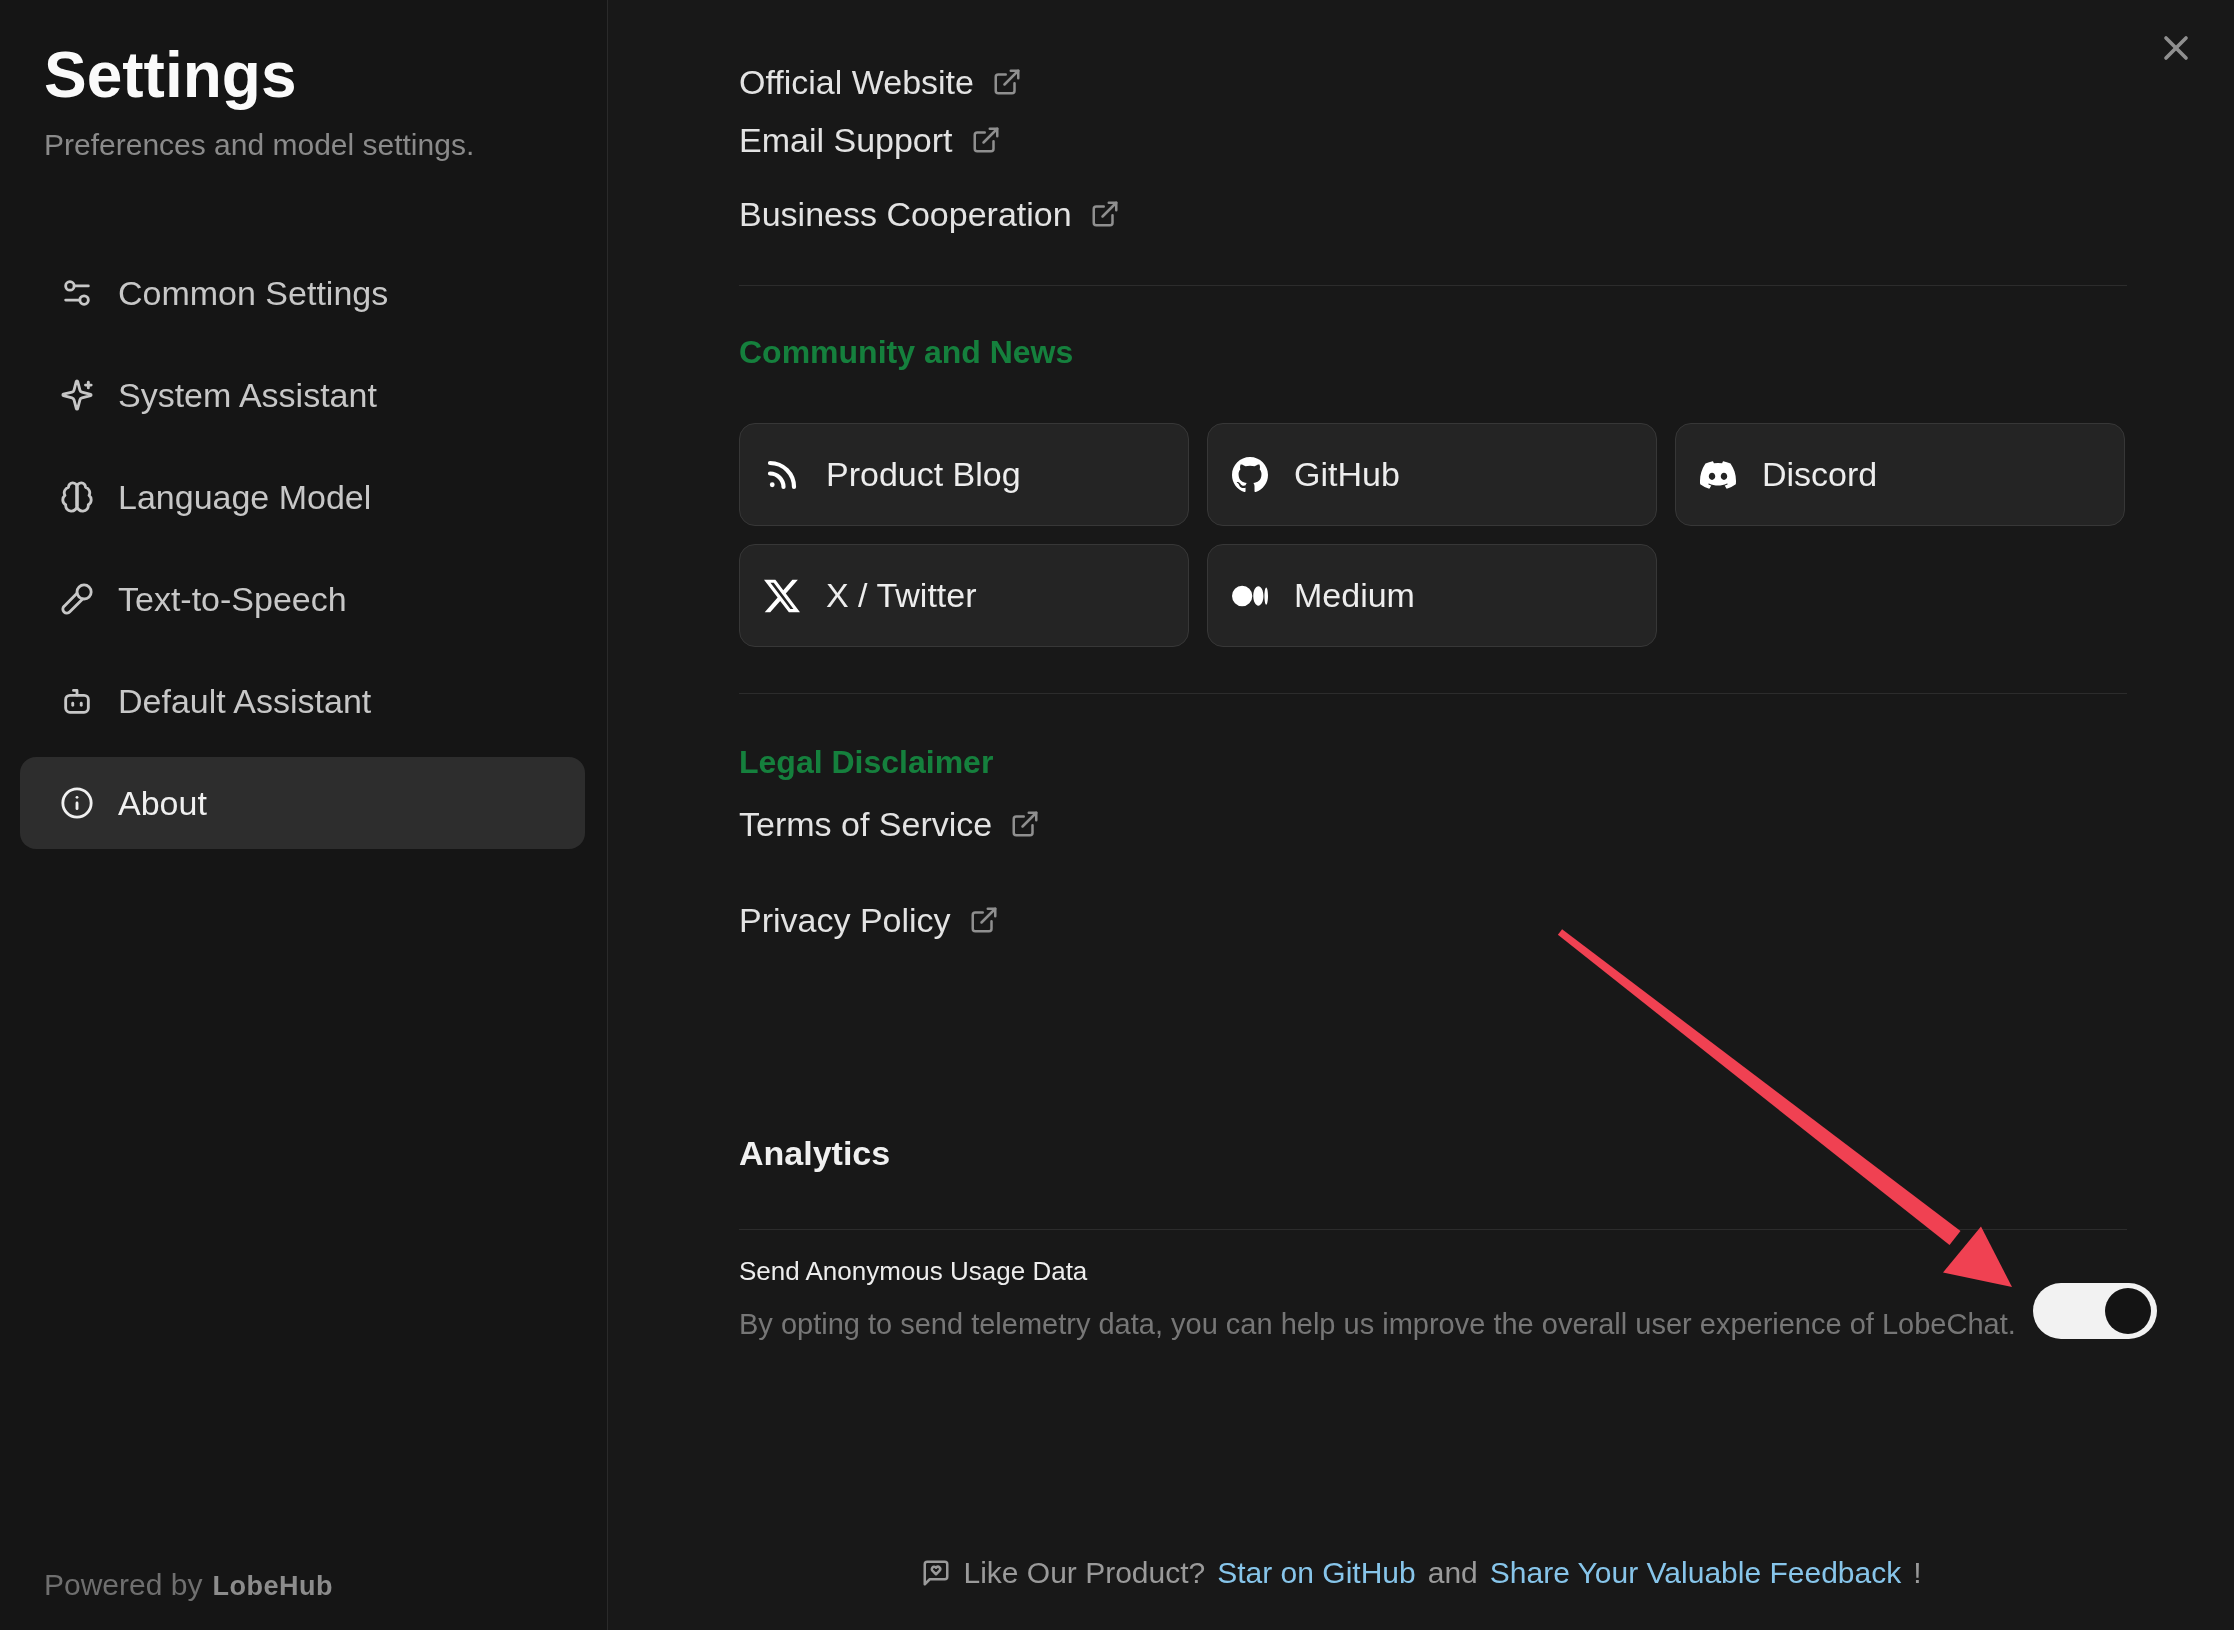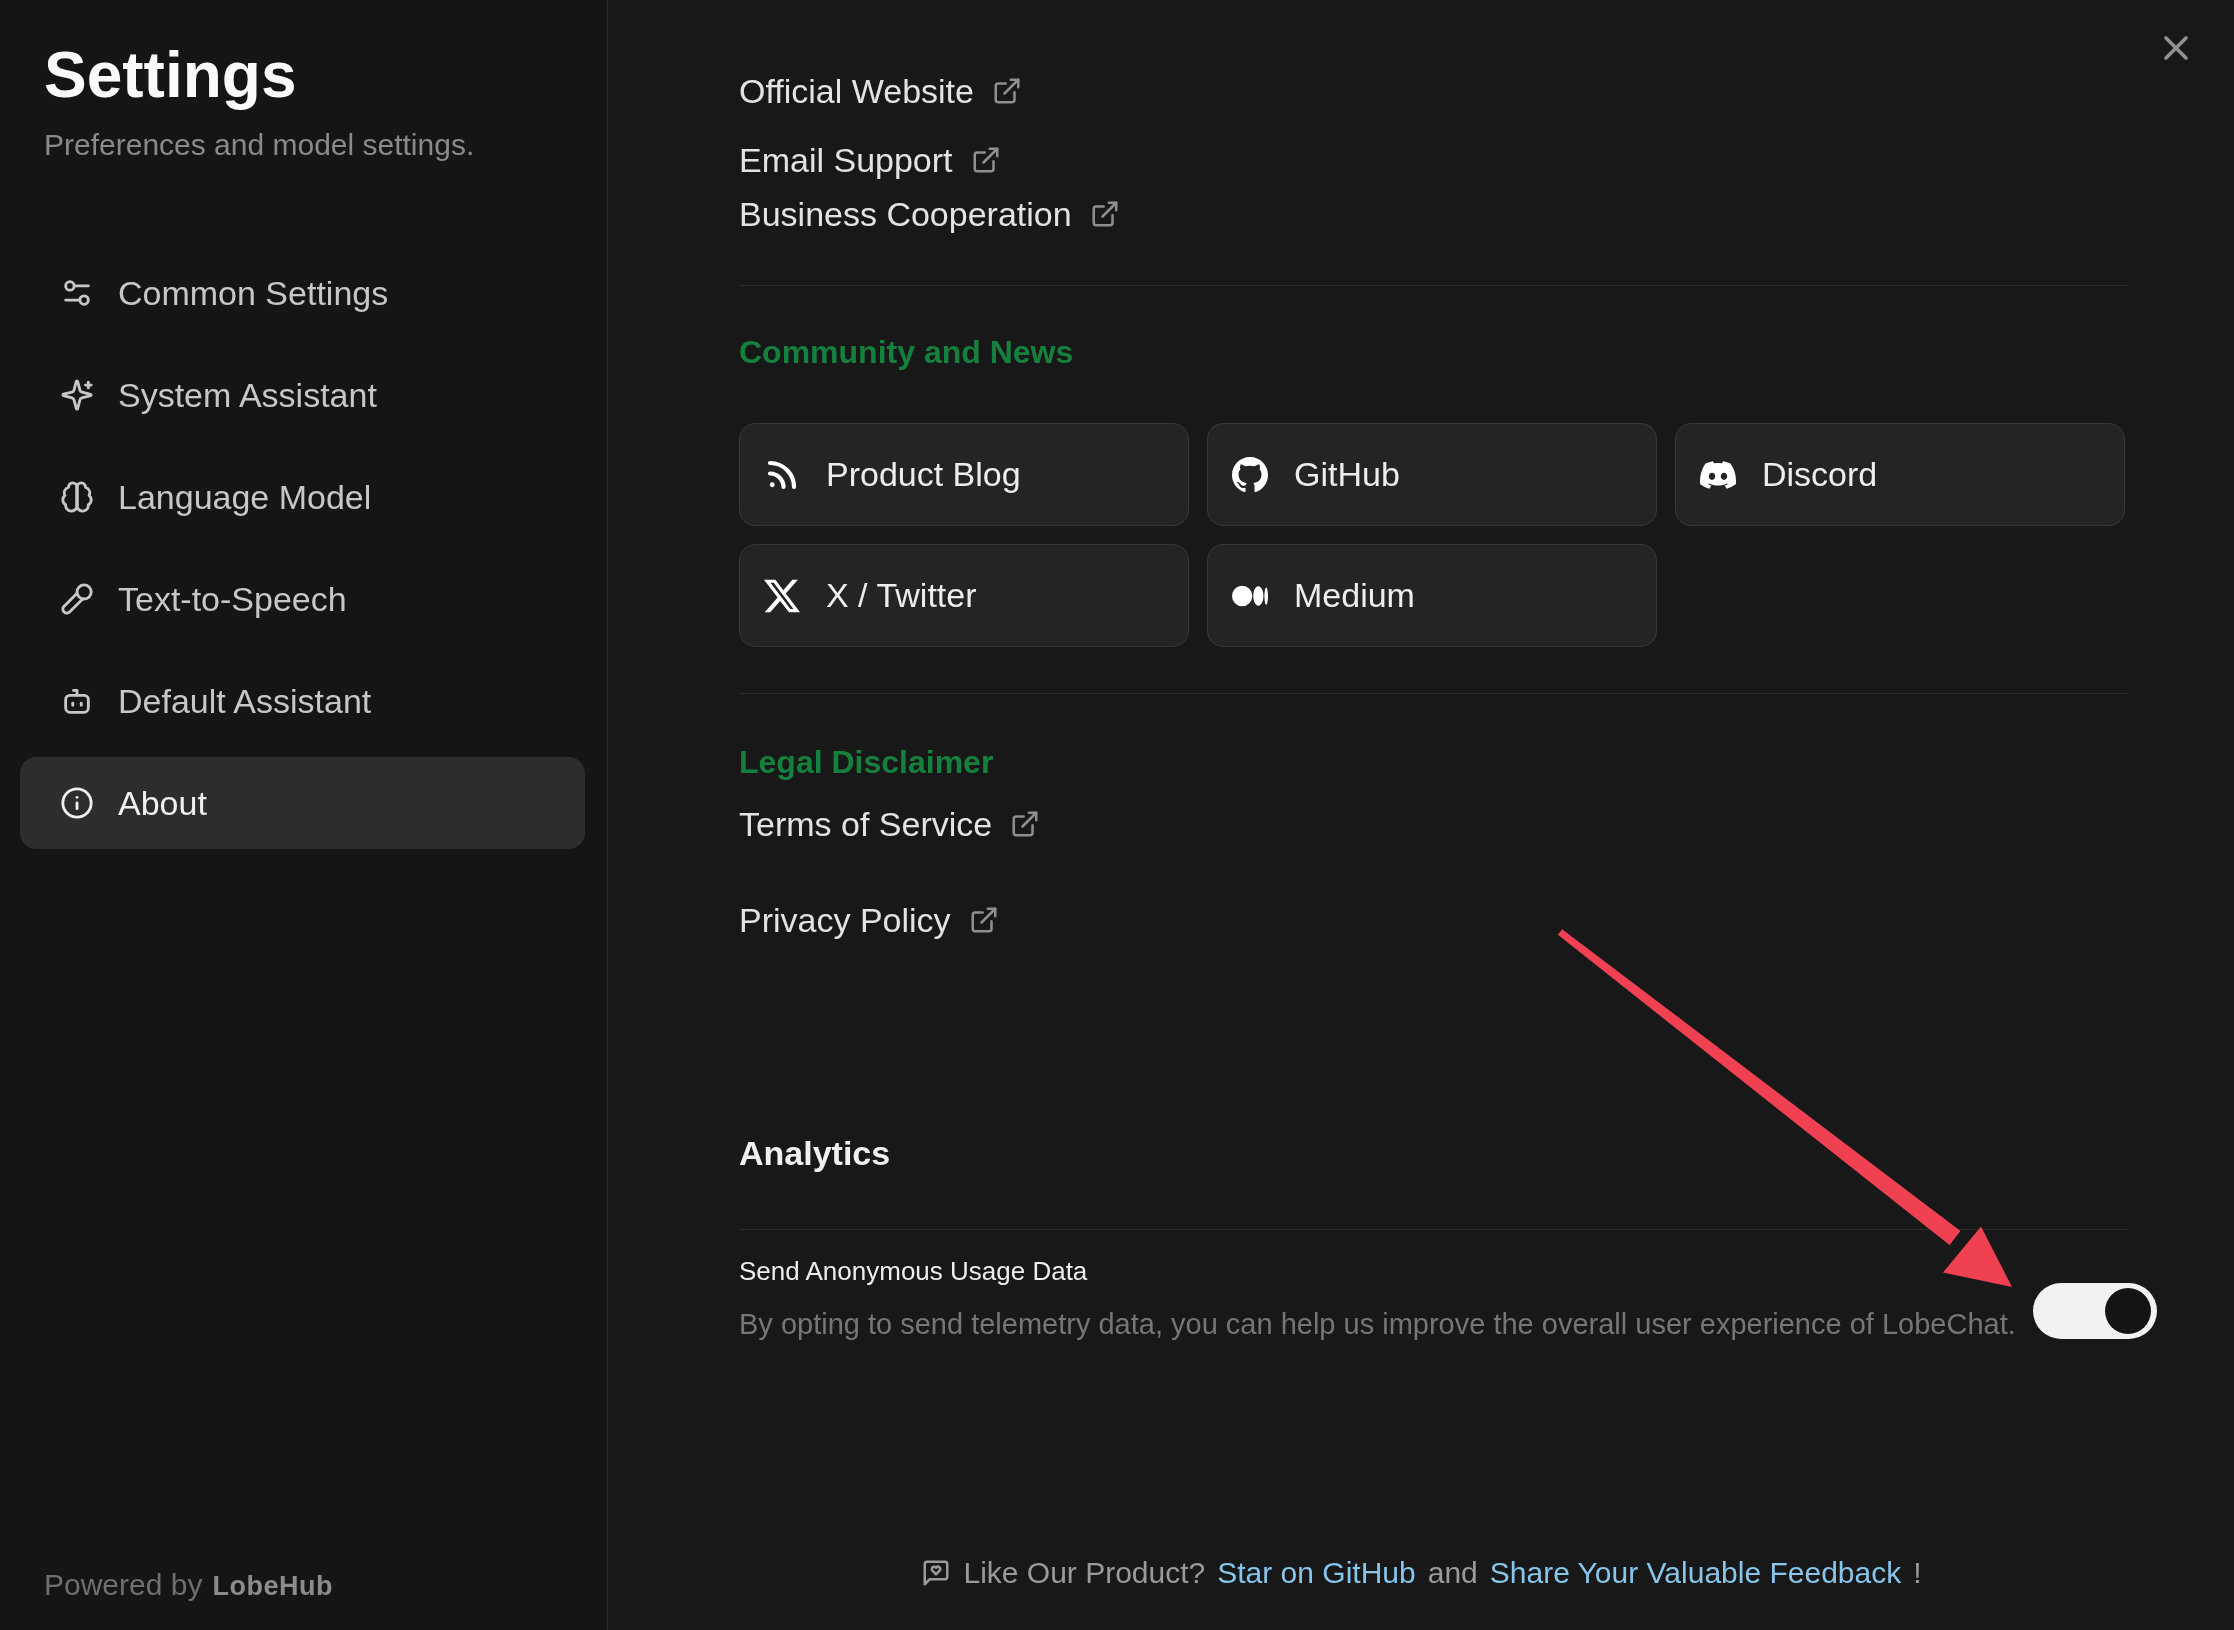--- a/index.html
+++ b/index.html
@@ -125,29 +125,29 @@
     <div class="powered">
       <span>Powered by</span><b>LobeHub</b>
     </div>
   </div>
 
   <div class="main">
     <div class="content">
 
       <div class="sec-heading" style="top:-30px;">Contact Us</div>
 
-      <div class="link-row" style="top:67px;justify-content:space-between;">
+      <div class="link-row" style="top:58px;justify-content:space-between;">
         <span class="lr-label">Official Website</span>
         <svg class="ext-icon" viewBox="0 0 24 24" fill="none" stroke="currentColor" stroke-width="2" stroke-linecap="round" stroke-linejoin="round">
             <path d="M15 3h6v6"></path>
             <path d="M10 14 21 3"></path>
             <path d="M18 13v6a2 2 0 0 1-2 2H5a2 2 0 0 1-2-2V8a2 2 0 0 1 2-2h6"></path>
           </svg>
       </div>
-      <div class="link-row" style="top:136px;">
+      <div class="link-row" style="top:116px;">
         <span class="lr-label">Email Support</span>
         <svg class="ext-icon" viewBox="0 0 24 24" fill="none" stroke="currentColor" stroke-width="2" stroke-linecap="round" stroke-linejoin="round">
             <path d="M15 3h6v6"></path>
             <path d="M10 14 21 3"></path>
             <path d="M18 13v6a2 2 0 0 1-2 2H5a2 2 0 0 1-2-2V8a2 2 0 0 1 2-2h6"></path>
           </svg>
       </div>
       <div class="link-row" style="top:190px;">
         <span class="lr-label">Business Cooperation</span>
         <svg class="ext-icon" viewBox="0 0 24 24" fill="none" stroke="currentColor" stroke-width="2" stroke-linecap="round" stroke-linejoin="round">

